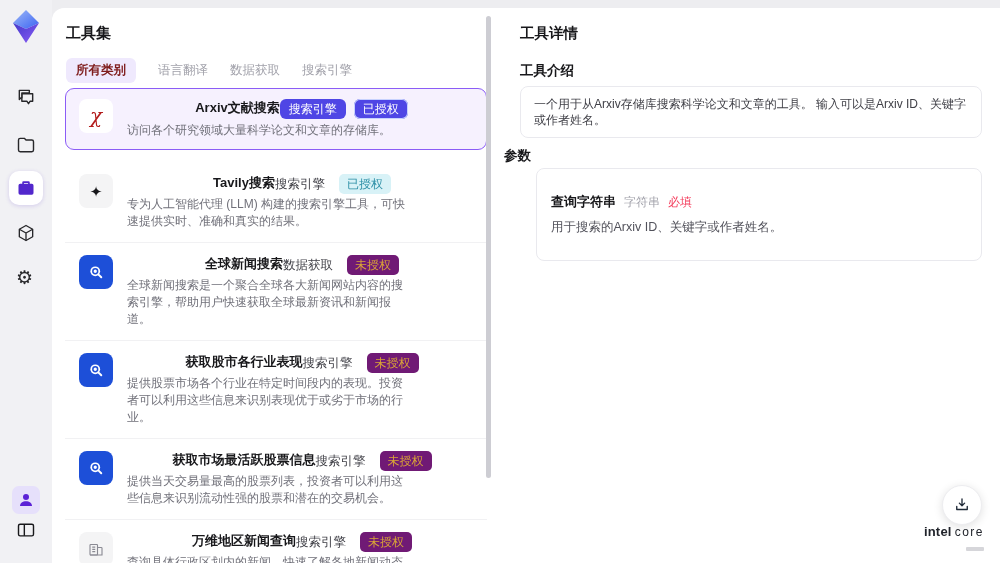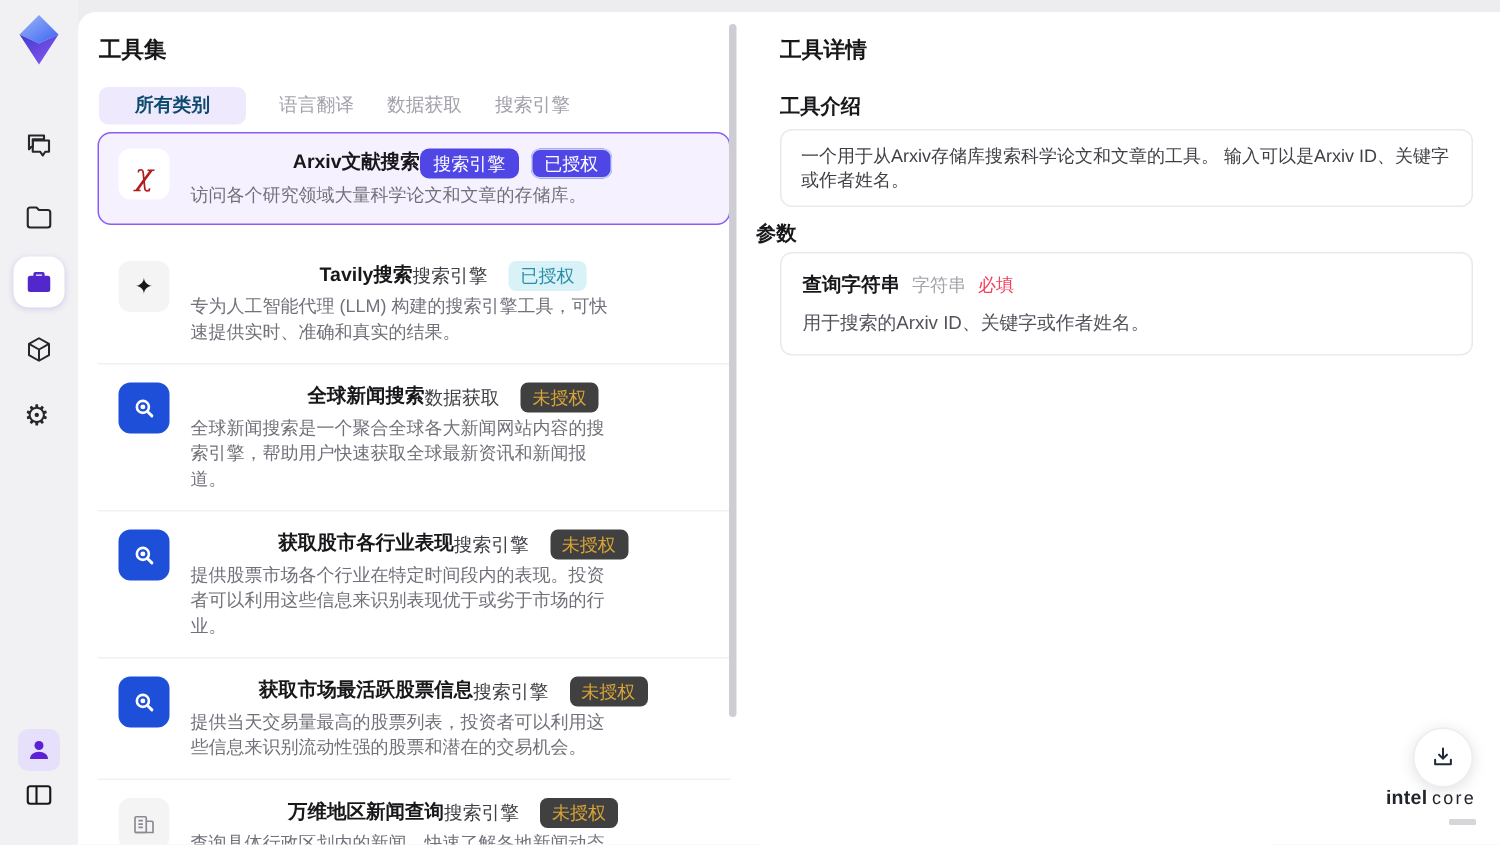--- a/index.html
+++ b/index.html
@@ -21,21 +21,21 @@
 
   
   .main { position:absolute; left:52px; top:8px; right:0; bottom:0; background:#fff;
           border-top-left-radius:12px; overflow:hidden; }
 
   
   .panel-list { position:absolute; left:0; top:0; width:510px; height:555px; border-right:1px solid #ececef; }
   .panel-title { position:absolute; left:14px; top:16px; font-size:15px; font-weight:bold; color:#18181b; }
   .tabs { position:absolute; left:14px; top:50px; display:flex; align-items:center; gap:22px; }
   .tab { font-size:12.5px; color:#a1a1aa; cursor:pointer; white-space:nowrap; }
-  .tab.active { color:#0c4a6e; background:#efe9fd; padding:4px 24px; border-radius:6px; font-weight:bold; }
+  .tab.active { color:#7f1d1d; background:#efe9fd; padding:4px 10px; border-radius:6px; font-weight:bold; }
 
   .tool-list { position:absolute; left:13px; top:80px; width:422px; }
   .tool-item { display:flex; padding:12px 10px 12px 14px; border-bottom:1px solid #f1f1f3; cursor:pointer; }
   .tool-item.selected { border:1.5px solid #8b5cf6; background:#f6f1fe; border-radius:9px;
                         padding:10px 10px 10px 13px; margin-bottom:12px; }
   .tool-icon { flex:0 0 34px; width:34px; height:34px; border-radius:8px; display:flex;
                align-items:center; justify-content:center; margin-right:14px; }
   .ic-white { background:#fff; }
   .ic-gray  { background:#f4f4f5; }
   .ic-blue  { background:#1d4fd8; }
@@ -43,39 +43,39 @@
   .star-glyph { font-size:15px; color:#18181b; line-height:1; }
   .tool-body { flex:1; min-width:0; }
   .tool-head { display:flex; align-items:flex-start; justify-content:center; line-height:18px; }
   .tool-title { font-size:13px; font-weight:bold; color:#18181b; white-space:nowrap; }
   .tool-meta { display:flex; align-items:center; gap:14px; flex:0 0 auto; }
   .cat-text { font-size:12.5px; color:#3f3f46; }
   .badge { font-size:12px; line-height:14px; padding:3px 8px; border-radius:5px; white-space:nowrap; }
   .badge-solid { background:#4f46e5; color:#fff; border-radius:6px; padding:3px 9px; }
   .badge-solid.outl { box-shadow:inset 0 0 0 1px #c7d2fe; }
   .badge-cyan { background:#d8f2f7; color:#2d8fa6; }
-  .badge-amber { background:#404040; color:#d9a437; }
+  .badge-amber { background:#701a75; color:#d9a437; }
   .tool-desc { font-size:12px; color:#71717a; line-height:17px; margin-top:2px; max-width:280px; }
   .tool-item.selected .tool-desc { max-width:340px; line-height:18px; }
   .meta-gap8 { gap:8px; }
 
   .scrollbar { position:absolute; left:434px; top:8px; width:5px; height:462px;
                background:#cdcdd3; border-radius:3px; cursor:pointer; }
 
   
   .panel-detail { position:absolute; left:452px; top:0; right:0; height:555px; background:#fff; }
   .detail-title { position:absolute; left:16px; top:16px; font-size:14.5px; font-weight:bold; color:#18181b; }
   .sec-head { font-size:13.5px; font-weight:bold; color:#18181b; }
   .intro-head { position:absolute; left:16px; top:54px; }
   .intro-box { position:absolute; left:16px; top:78px; right:18px; border:1px solid #e9e9ee;
                border-radius:8px; background:#fff; padding:9px 13px; font-size:12px;
                color:#3f3f46; line-height:16px; }
   .params-head { position:absolute; left:0; top:139px; }
-  .param-box { position:absolute; left:16px; top:160px; right:18px; border:1px solid #e9e9ee;
-               border-radius:8px; background:#fff; padding:12px 14px; }
+  .param-box { position:absolute; left:32px; top:160px; right:18px; border:1px solid #e9e9ee;
+               border-radius:8px; background:#fff; padding:24px 14px; }
   .param-line1 { display:flex; align-items:baseline; gap:8px; line-height:18px; }
   .param-name { font-size:13px; font-weight:bold; color:#18181b; }
   .param-type { font-size:12px; color:#a1a1aa; }
   .param-req { font-size:12px; color:#f43f5e; }
   .param-desc { margin-top:8px; font-size:12.5px; color:#52525b; line-height:17px; }
 
   
   .fab { position:absolute; right:18px; bottom:38px; width:40px; height:40px; border-radius:50%;
          background:#fff; border:1px solid #ededf0; box-shadow:0 2px 10px rgba(0,0,0,.12);
          display:flex; align-items:center; justify-content:center; cursor:pointer; }

